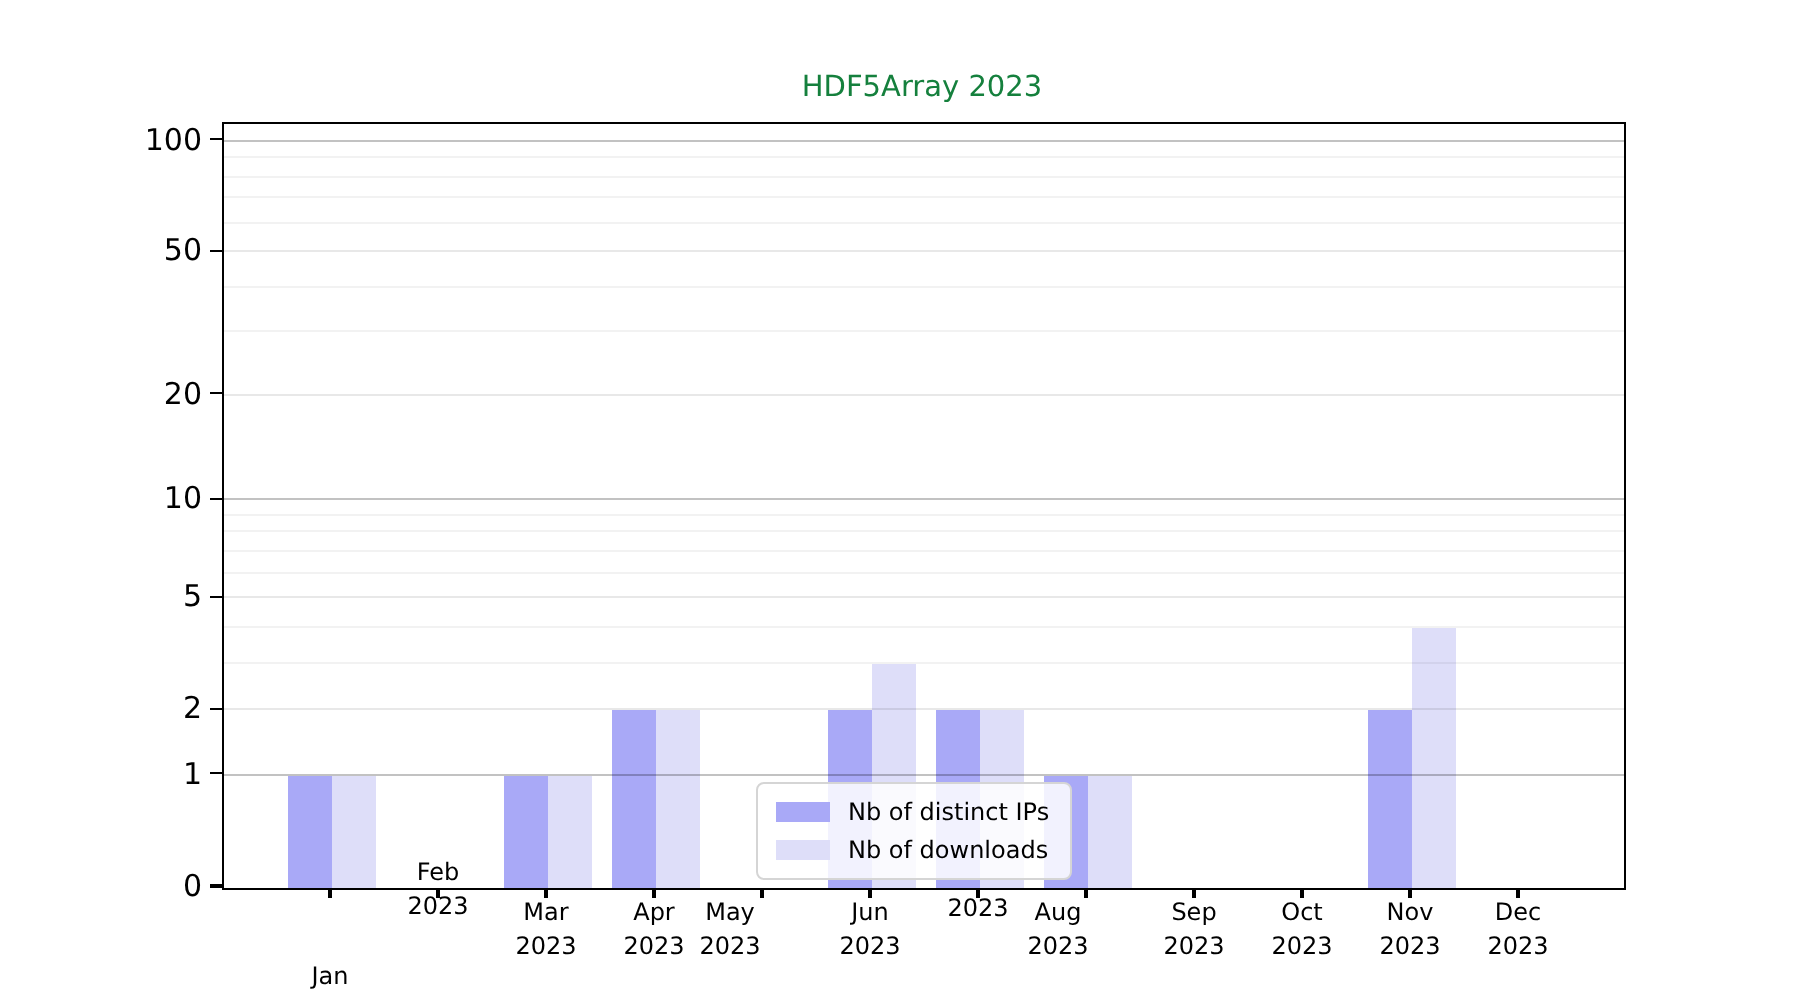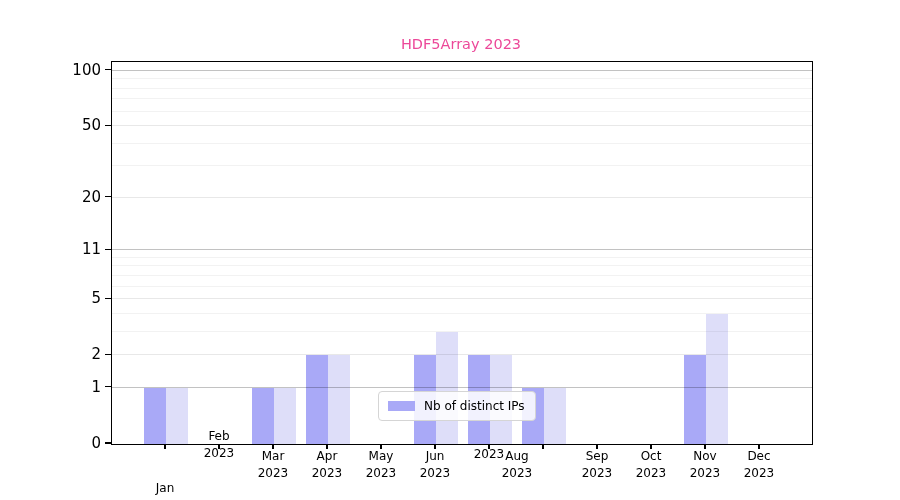--- a/index.html
+++ b/index.html
@@ -2,21 +2,21 @@
 <html><head>
 <meta charset="utf-8">
 <style>
   html,body{margin:0;padding:0;background:#fff;}
   #figure{
     position:relative;width:900px;height:500px;background:#ffffff;
     font-family:"DejaVu Sans","Liberation Sans",sans-serif;color:#000;overflow:hidden;
   }
   #chart-title{
     position:absolute;left:111px;top:36px;width:700px;text-align:center;
-    font-size:14.5px;color:#ec4899;
+    font-size:14.5px;color:#15803d;
   }
   #plot{
     position:absolute;left:111px;top:61px;width:700px;height:382px;
     border:1.2px solid #000;box-sizing:content-box;background:#fff;
   }
   #bars-layer,#grid-layer{position:absolute;left:0;top:0;width:100%;height:100%;}
   #bars-layer{z-index:1;}
   #grid-layer{z-index:2;pointer-events:none;}
   .bar{position:absolute;bottom:0;width:22px;}
   .gridline{position:absolute;left:0;width:100%;height:1px;}
@@ -86,52 +86,56 @@
   <div id="axes-layer">
       <div class="ytick-mark" style="left: 105px; top: 442.4px;"></div>
       <div class="ytick-label" style="left: 41px; top: 435px;">0</div>
       <div class="ytick-mark" style="left: 105px; top: 386.3px;"></div>
       <div class="ytick-label" style="left: 41px; top: 378.9px;">1</div>
       <div class="ytick-mark" style="left: 105px; top: 353.6px;"></div>
       <div class="ytick-label" style="left: 41px; top: 346.2px;">2</div>
       <div class="ytick-mark" style="left: 105px; top: 297.5px;"></div>
       <div class="ytick-label" style="left: 41px; top: 290.1px;">5</div>
       <div class="ytick-mark" style="left: 105px; top: 248.5px;"></div>
-      <div class="ytick-label" style="left: 41px; top: 241.1px;">11</div>
+      <div class="ytick-label" style="left: 41px; top: 241.1px;">10</div>
       <div class="ytick-mark" style="left: 105px; top: 196.2px;"></div>
       <div class="ytick-label" style="left: 41px; top: 188.8px;">20</div>
       <div class="ytick-mark" style="left: 105px; top: 124.5px;"></div>
       <div class="ytick-label" style="left: 41px; top: 117.1px;">50</div>
       <div class="ytick-mark" style="left: 105px; top: 69.2px;"></div>
       <div class="ytick-label" style="left: 41px; top: 61.8px;">100</div>
       <div class="xtick-mark" style="left: 164.4px; top: 444px;"></div>
       <div class="xtick-label" style="left: 138px; top: 448px; margin-top: 32px;">Jan<br>2023</div>
       <div class="xtick-mark" style="left: 218.4px; top: 444px;"></div>
       <div class="xtick-label" style="left: 192px; top: 428px;">Feb<br>2023</div>
       <div class="xtick-mark" style="left: 272.4px; top: 444px;"></div>
       <div class="xtick-label" style="left: 246px; top: 448px;">Mar<br>2023</div>
       <div class="xtick-mark" style="left: 326.4px; top: 444px;"></div>
       <div class="xtick-label" style="left: 300px; top: 448px;">Apr<br>2023</div>
       <div class="xtick-mark" style="left: 380.4px; top: 444px;"></div>
-      <div class="xtick-label" style="left: 354px; top: 448px;">May<br>2023</div>
+      <div class="xtick-label" style="left: 338px; top: 448px;">May<br>2023</div>
       <div class="xtick-mark" style="left: 434.4px; top: 444px;"></div>
       <div class="xtick-label" style="left: 408px; top: 448px;">Jun<br>2023</div>
       <div class="xtick-mark" style="left: 488.4px; top: 444px;"></div>
       <div class="xtick-label" style="left: 462px; top: 429px;">Jul<br>2023</div>
       <div class="xtick-mark" style="left: 542.4px; top: 444px;"></div>
-      <div class="xtick-label" style="left: 490px; top: 448px;">Aug<br>2023</div>
+      <div class="xtick-label" style="left: 502px; top: 448px;">Aug<br>2023</div>
       <div class="xtick-mark" style="left: 596.4px; top: 444px;"></div>
       <div class="xtick-label" style="left: 570px; top: 448px;">Sep<br>2023</div>
       <div class="xtick-mark" style="left: 650.4px; top: 444px;"></div>
       <div class="xtick-label" style="left: 624px; top: 448px;">Oct<br>2023</div>
       <div class="xtick-mark" style="left: 704.4px; top: 444px;"></div>
       <div class="xtick-label" style="left: 678px; top: 448px;">Nov<br>2023</div>
       <div class="xtick-mark" style="left: 758.4px; top: 444px;"></div>
       <div class="xtick-label" style="left: 732px; top: 448px;">Dec<br>2023</div>
     </div>
 
   <div id="legend">
     <div class="legend-row">
       <span class="swatch" style="background: rgb(169, 169, 247);"></span>
       <span class="legend-label">Nb of distinct IPs</span>
     </div>
+    <div class="legend-row">
+      <span class="swatch" style="background: rgb(222, 222, 249);"></span>
+      <span class="legend-label">Nb of downloads</span>
+    </div>
   </div>
 </div>
 
 </body></html>

